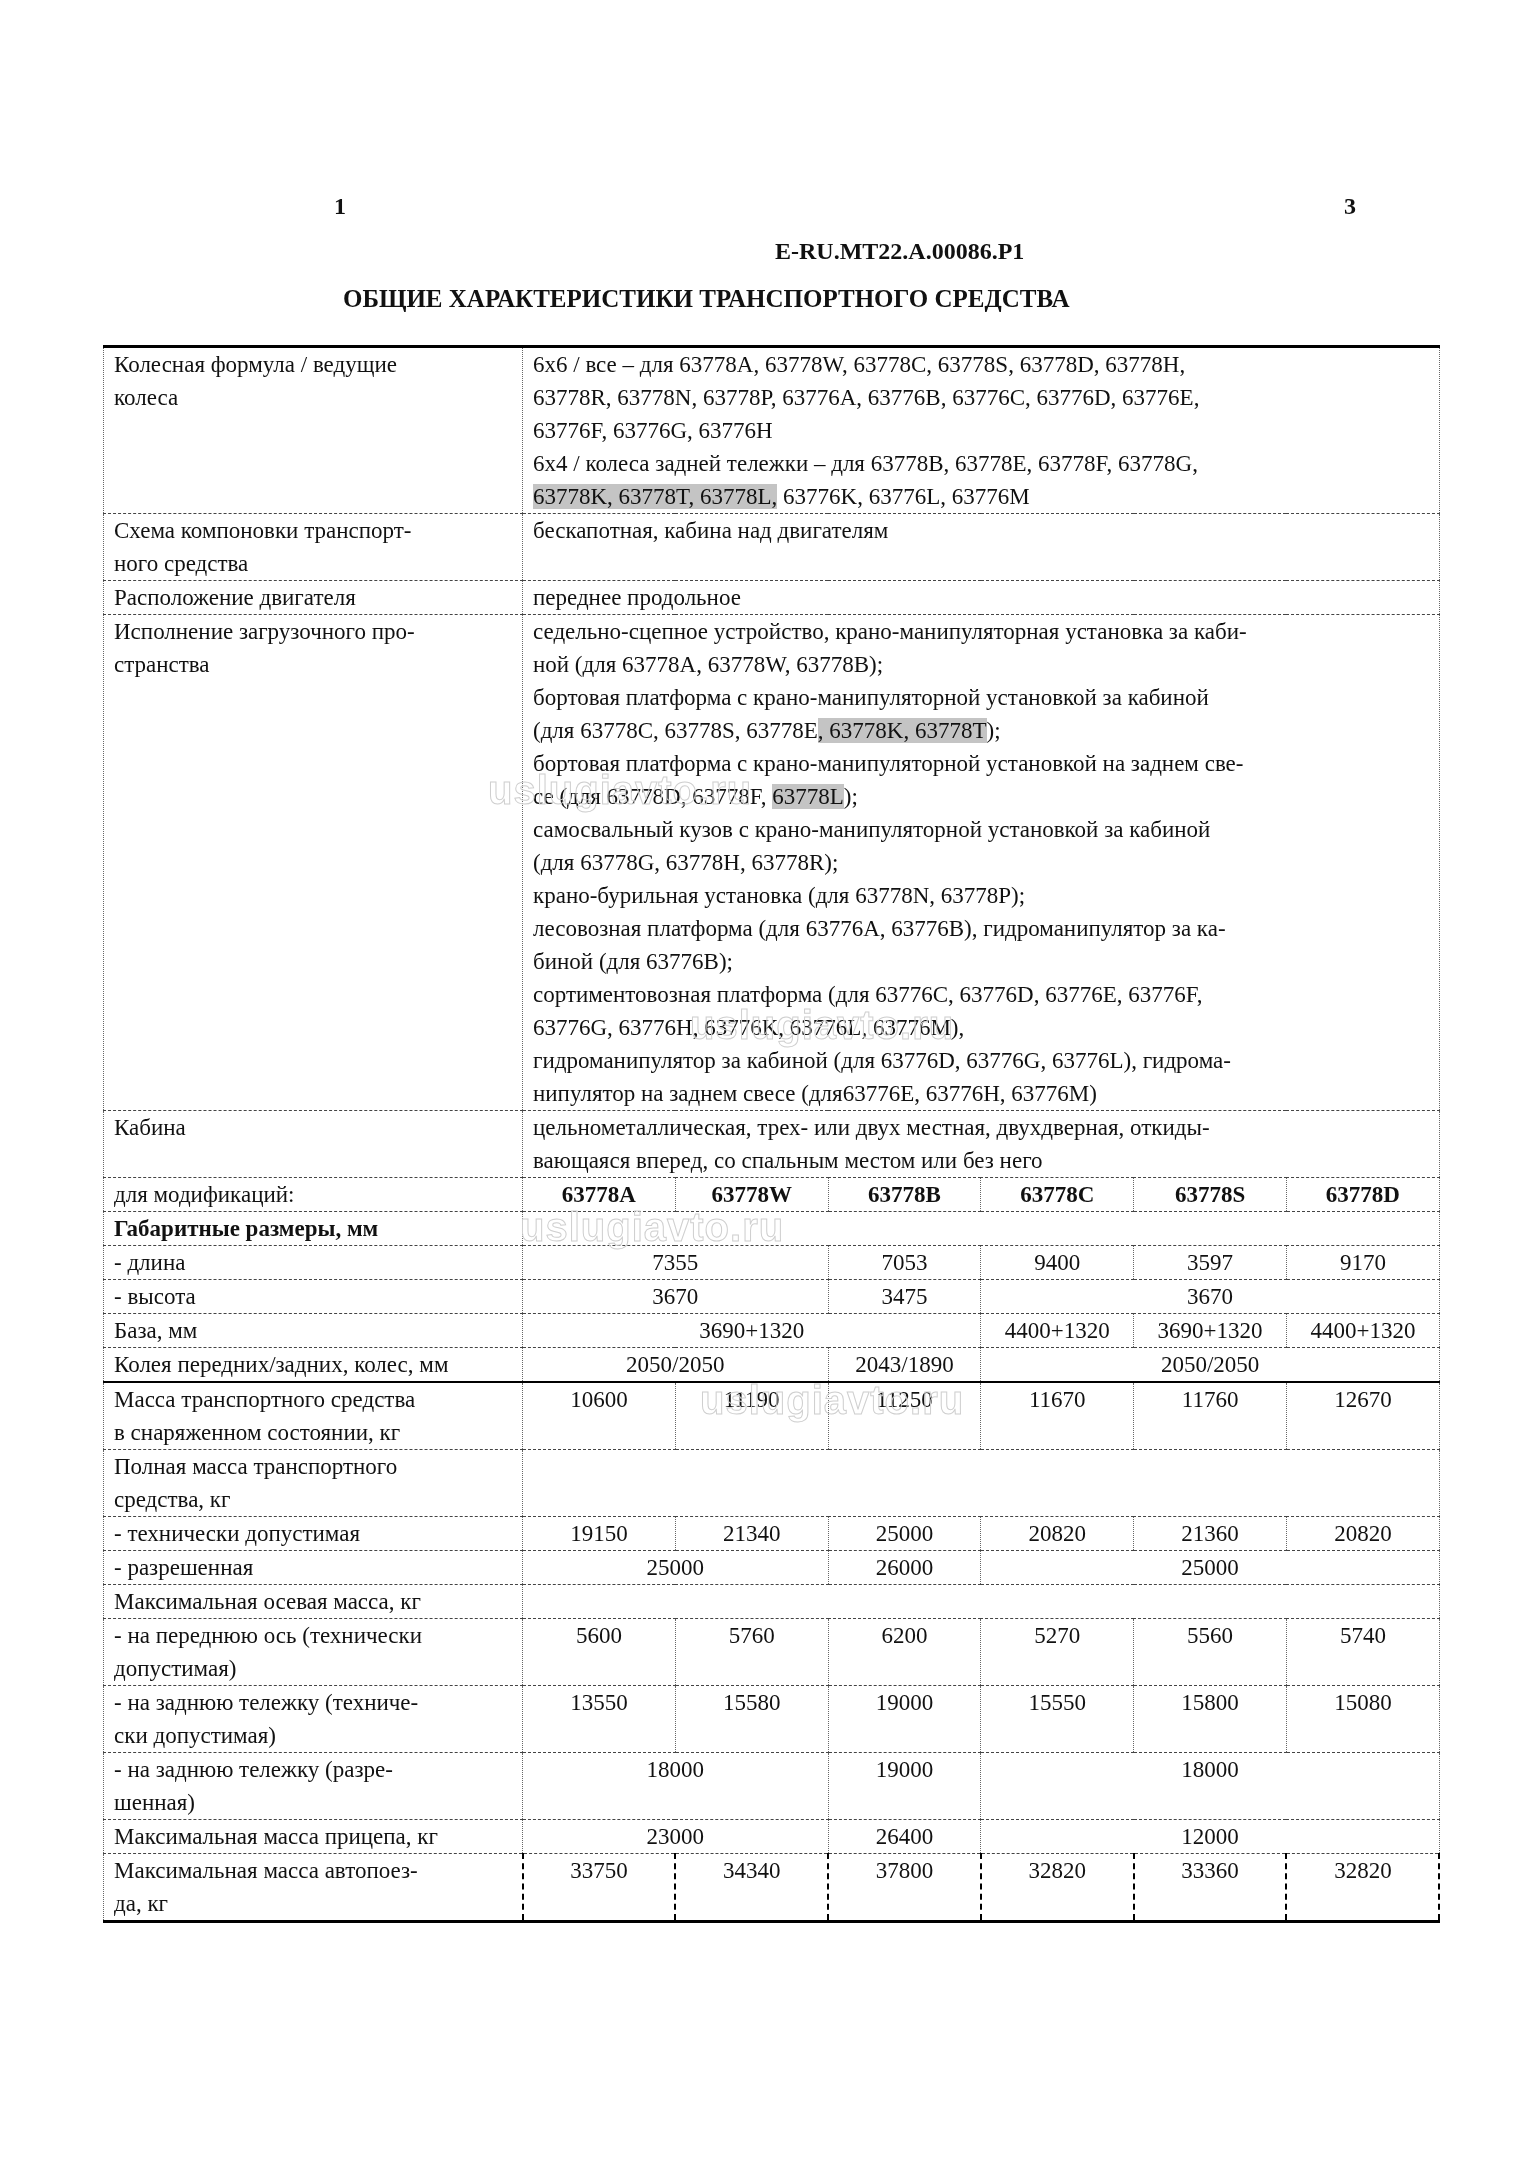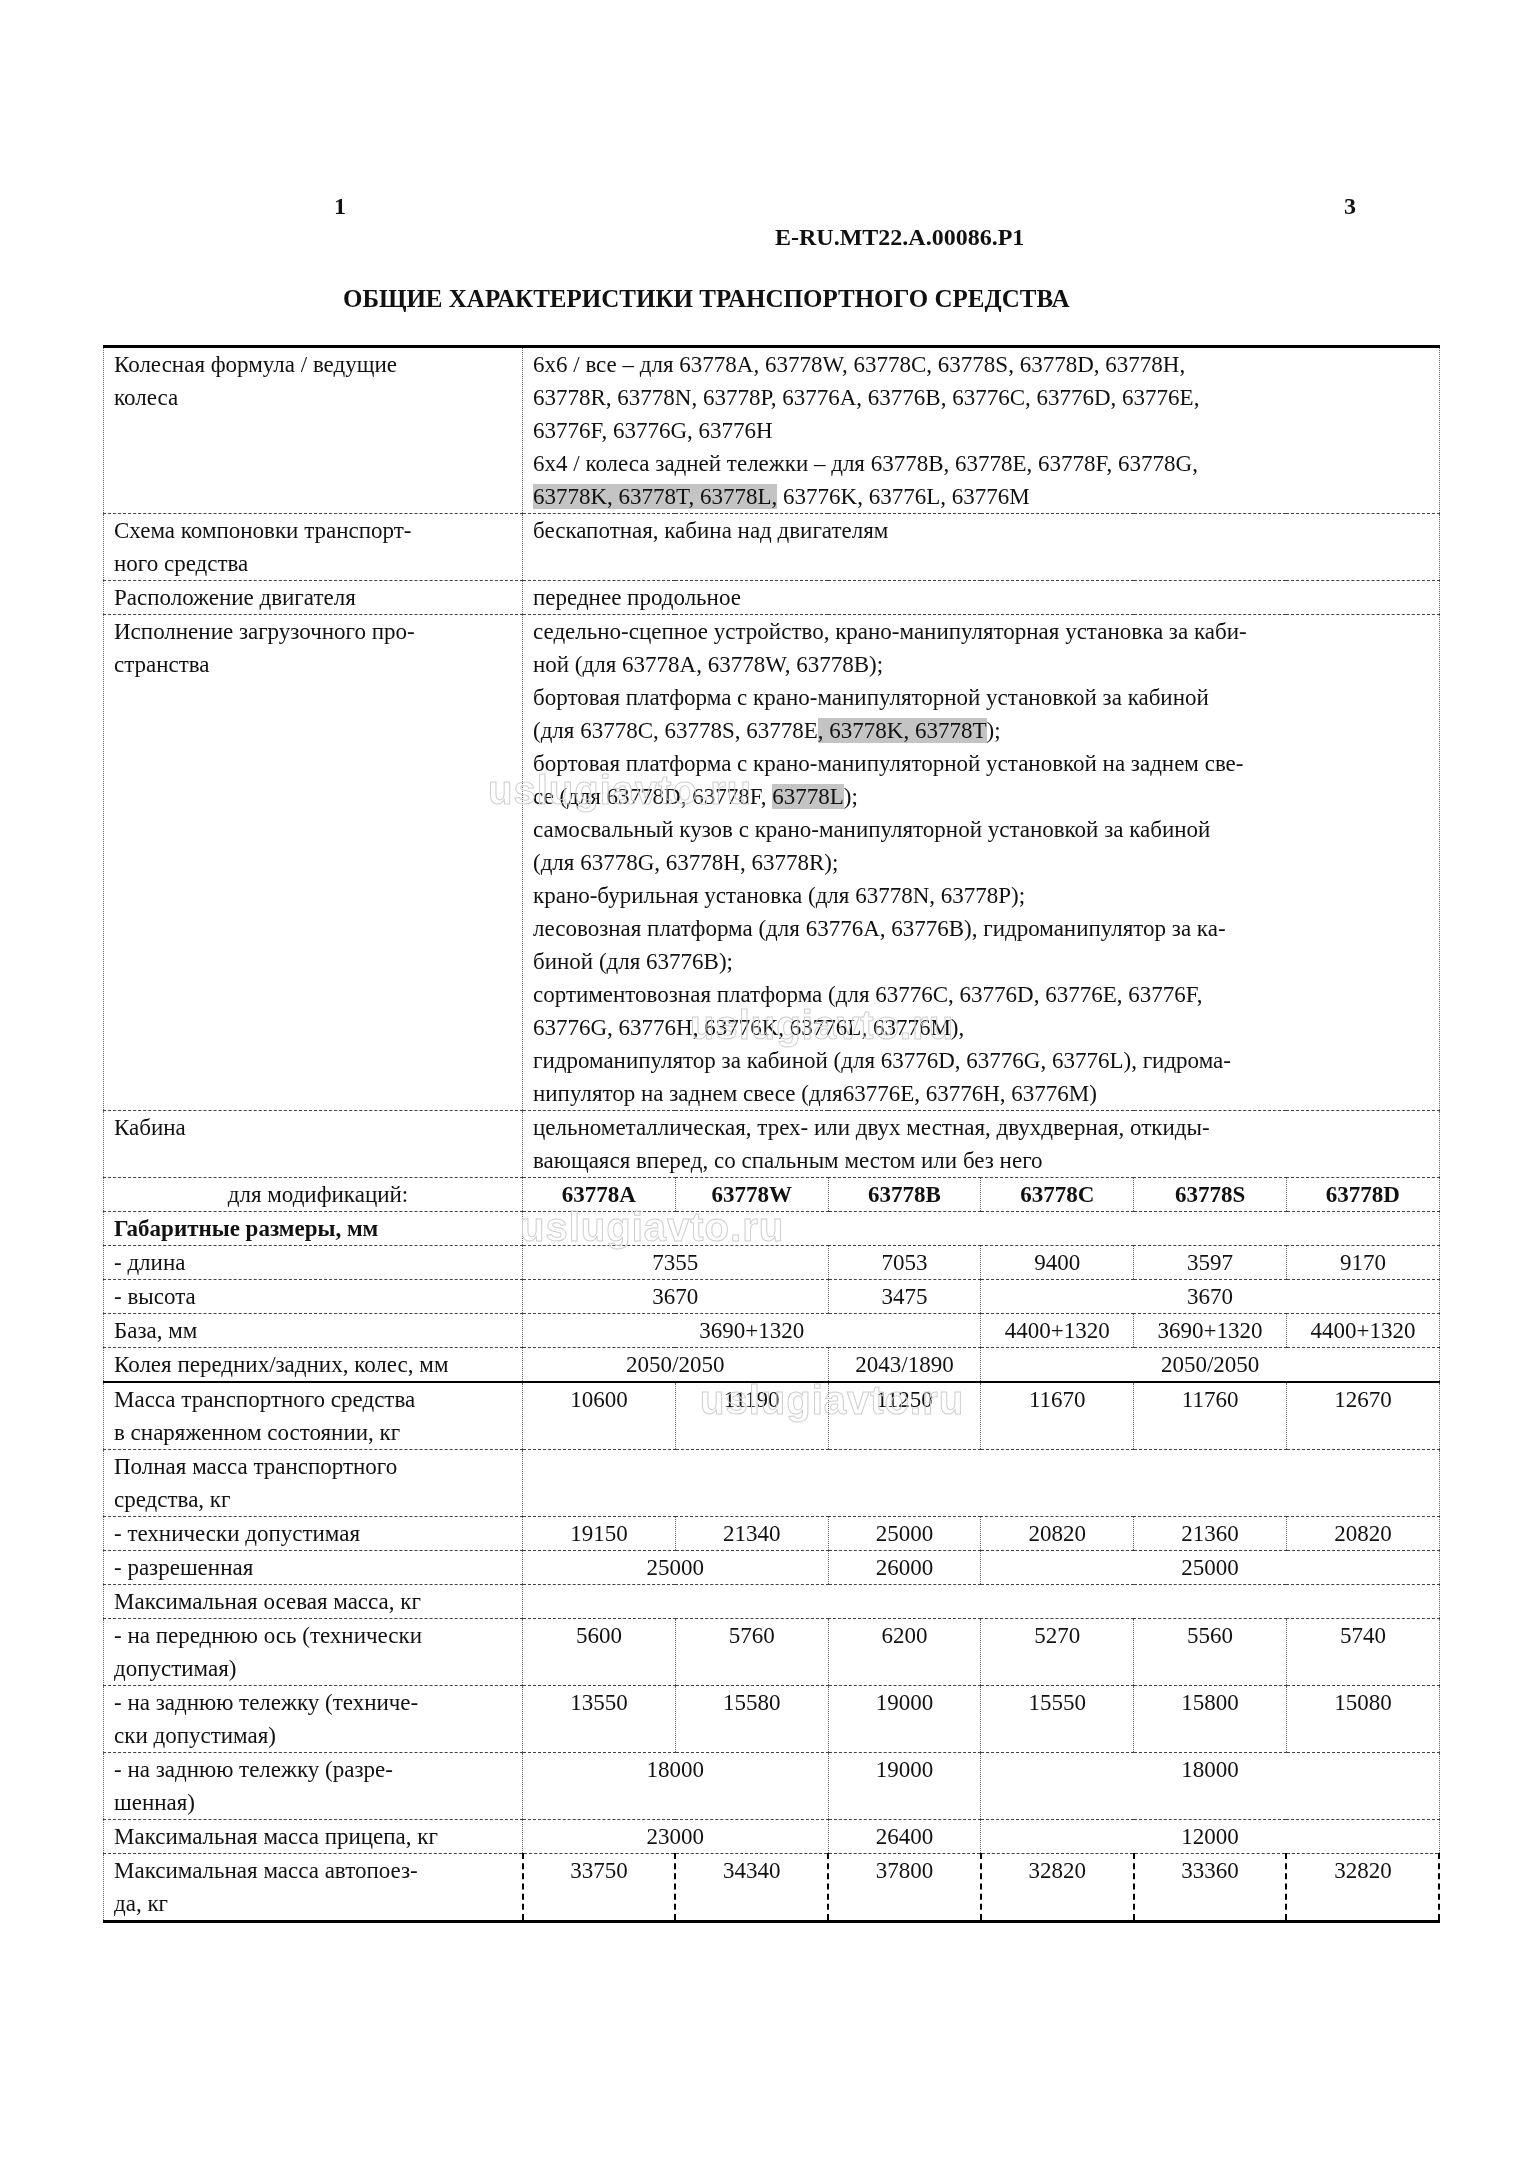--- a/index.html
+++ b/index.html
@@ -1,39 +1,39 @@
 <!DOCTYPE html>
 <html><head>
 <meta charset="utf-8">
 <style>
   html, body { margin: 0; padding: 0; background: #ffffff; }
   body { width: 1530px; height: 2164px; position: relative; overflow: hidden;
          font-family: "Liberation Serif", "DejaVu Serif", serif; color: #111; }
   .page-num { position: absolute; top: 193px; font-size: 24px; font-weight: bold; }
   .pn-left { left: 334px; }
   .pn-right { left: 1344px; }
-  .doc-code { position: absolute; top: 224px; left: 775px; font-size: 24px; font-weight: bold; letter-spacing: 0px; }
+  .doc-code { position: absolute; top: 238px; left: 775px; font-size: 24px; font-weight: bold; letter-spacing: 0px; }
   .doc-title { position: absolute; top: 285px; left: 0; width: 1530px; padding-left: 0;
                font-size: 25px; font-weight: bold; }
   .doc-title span { position: absolute; left: 343px; white-space: nowrap; }
 
   table.spec { position: absolute; left: 103px; top: 345px; width: 1336px;
                border-collapse: collapse; table-layout: fixed;
                font-size: 23px; line-height: 33px; }
   table.spec col.c0 { width: 419px; }
   table.spec col.cn { width: 152.8px; }
   table.spec td { border-left: 1.5px dotted #666; border-right: 1.5px dotted #666;
                   border-top: 1.5px dashed #444; border-bottom: 1.5px dashed #444;
                   padding: 0 0 0 10px; vertical-align: top; }
   table.spec tr:first-child td { border-top: 3px solid #000; }
   table.spec tr.solid-bottom td { border-bottom: 2.5px solid #000; }
   table.spec tr.last td { border-bottom: 3px solid #000; }
   table.spec tr.last td.v { border-left: 2px dashed #000; border-right: 2px dashed #000; }
   td.v { text-align: center; padding: 0 !important; }
-  td.label-center { text-align: center; }
+  td.label-center { }
   td.bold { font-weight: bold; }
   .hl { background: #c4c4c4; }
   .line { display: block; }
 
   .watermark { position: absolute; font-family: "Liberation Sans", "DejaVu Sans", sans-serif;
                font-size: 40px; font-weight: bold; color: transparent;
                -webkit-text-stroke: 1px #cfcfcf; pointer-events: none; letter-spacing: 1px; }
 </style>
 </head>
 <body>

